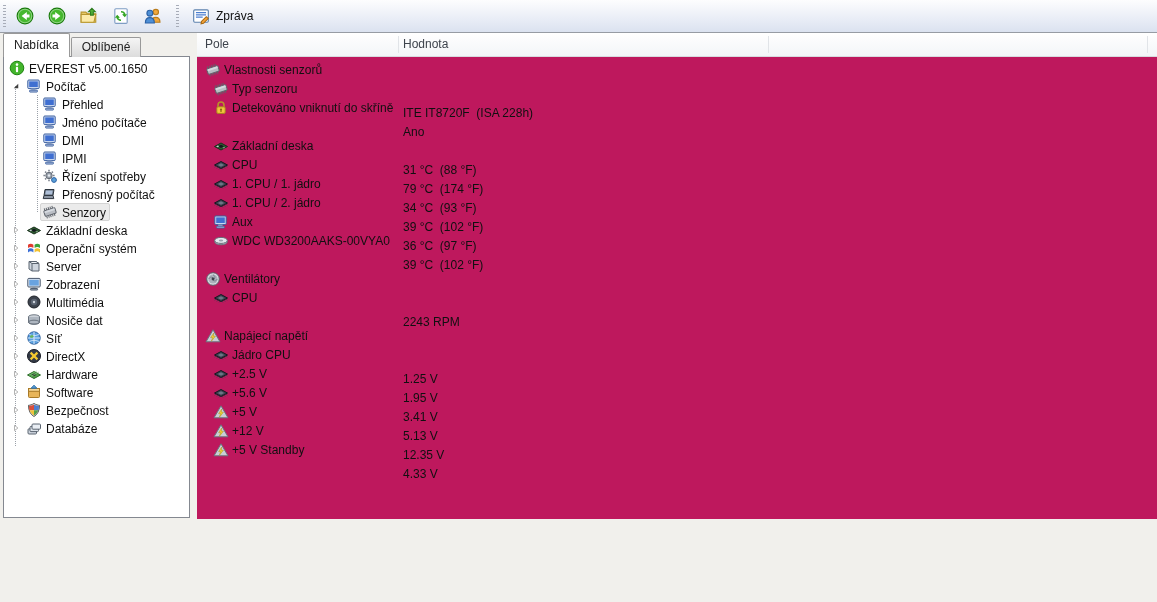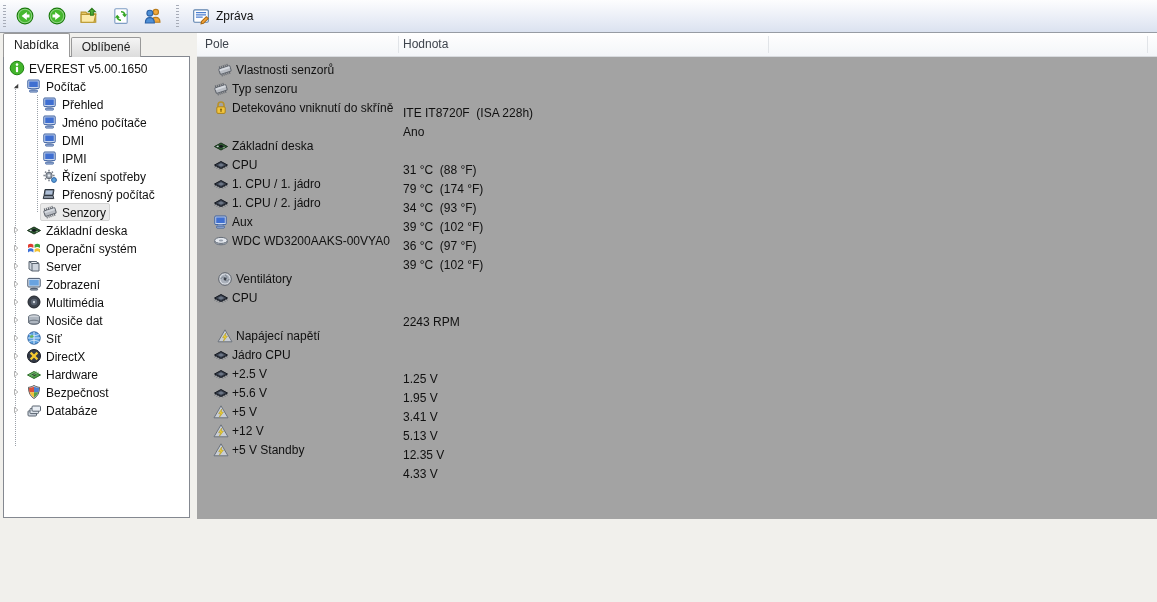--- a/index.html
+++ b/index.html
@@ -52,34 +52,34 @@
   .tree-item { position:relative; z-index:1; display:flex; align-items:center; height:18px; white-space:nowrap; }
   .tree-item.lvl0 { padding-left:3px; }
   .tree-item.lvl1 { padding-left:36px; }
   .exp { width:17px; flex:none; display:flex; align-items:center; justify-content:center; }
   .exp svg { width:12px; height:12px; display:block; }
   .hl { display:flex; align-items:center; gap:4px; padding:0 3px 0 1px; border:1px solid transparent; border-radius:2px; }
   .tree-item.sel .hl { background:#ebebeb; border-color:#d4d4d4; }
   .tlabel { padding-top:1px; }
 
   
-  .content { position:absolute; left:197px; top:33px; right:0; bottom:11px; background:#a3a3a3; }
+  .content { position:absolute; left:197px; top:33px; right:0; bottom:11px; background:#be185d; }
   .lheader {
     position:absolute; top:0; left:0; right:0; height:24px;
     background:linear-gradient(#ffffff,#f3f5f8);
     border-bottom:1px solid #d8dbdf; color:#3d434c;
   }
   .hcell { position:absolute; top:0; line-height:23px; padding-left:8px; white-space:nowrap; }
   .hc1 { left:0; }
   .hc2 { left:198px; }
   .hsep { position:absolute; top:3px; bottom:3px; width:1px; background:#e1e4e8; }
   .lbody { position:absolute; top:24px; left:0; right:0; bottom:0; overflow:hidden; padding-top:3px; }
   .group { margin-bottom:19px; }
   .lrow { position:relative; height:19px; display:flex; align-items:center; }
-  .fcell { display:flex; align-items:center; gap:3px; padding-left:20px; white-space:nowrap; }
+  .fcell { display:flex; align-items:center; gap:3px; padding-left:8px; white-space:nowrap; }
   .lrow.child .fcell { padding-left:16px; }
   .vcell { position:absolute; left:206px; white-space:pre;margin-top:48px; }
 
   
   .sb {
     position:absolute; left:0; right:0; top:591px; height:22px;
     background:linear-gradient(#f7f6f4,#e9e7e2);
     border-top:1px solid #cfccc6;
     display:flex; align-items:center; color:#222;
   }
@@ -440,20 +440,37 @@
           </span>
           <span class="hl">
             <span class="icon">
               <svg viewBox="0 0 16 16">
                 <path d="M1.5 9 8 5.5l6.5 3.5L8 12.5z" fill="#4f9f4a" stroke="#2c6b28"></path>
                 <path d="M5.4 8.8l2.6-1.4 2.6 1.4-2.6 1.4z" fill="#2a3a2a"></path>
                 <path d="M3 9.2l8-4.3M5 10.3l8-4.3" stroke="#8fd08a" stroke-width=".6" fill="none"></path>
               </svg>
             </span>
             <span class="tlabel">Hardware</span>
+          </span>
+        </div>
+        <div class="tree-item lvl0">
+          <span class="exp">
+            <svg viewBox="0 0 16 16">
+              <path d="M6 4.5 10.5 8 6 11.5z" fill="#fff" stroke="#9b9b9b"></path>
+            </svg>
+          </span>
+          <span class="hl">
+            <span class="icon">
+              <svg viewBox="0 0 16 16">
+                <rect x="2.5" y="4.5" width="11" height="9" rx="1" fill="#e8b55a" stroke="#a87a28"></rect>
+                <rect x="2.5" y="4.5" width="11" height="2.8" fill="#f6d694" stroke="#a87a28"></rect>
+                <path d="M8 1.2 10.8 4.2H5.2z" fill="#5aa0d8" stroke="#2b6da8"></path>
+              </svg>
+            </span>
+            <span class="tlabel">Software</span>
           </span>
         </div>
         <div class="tree-item lvl0">
           <span class="exp">
             <svg viewBox="0 0 16 16">
               <path d="M6 4.5 10.5 8 6 11.5z" fill="#fff" stroke="#9b9b9b"></path>
             </svg>
           </span>
           <span class="hl">
             <span class="icon">

